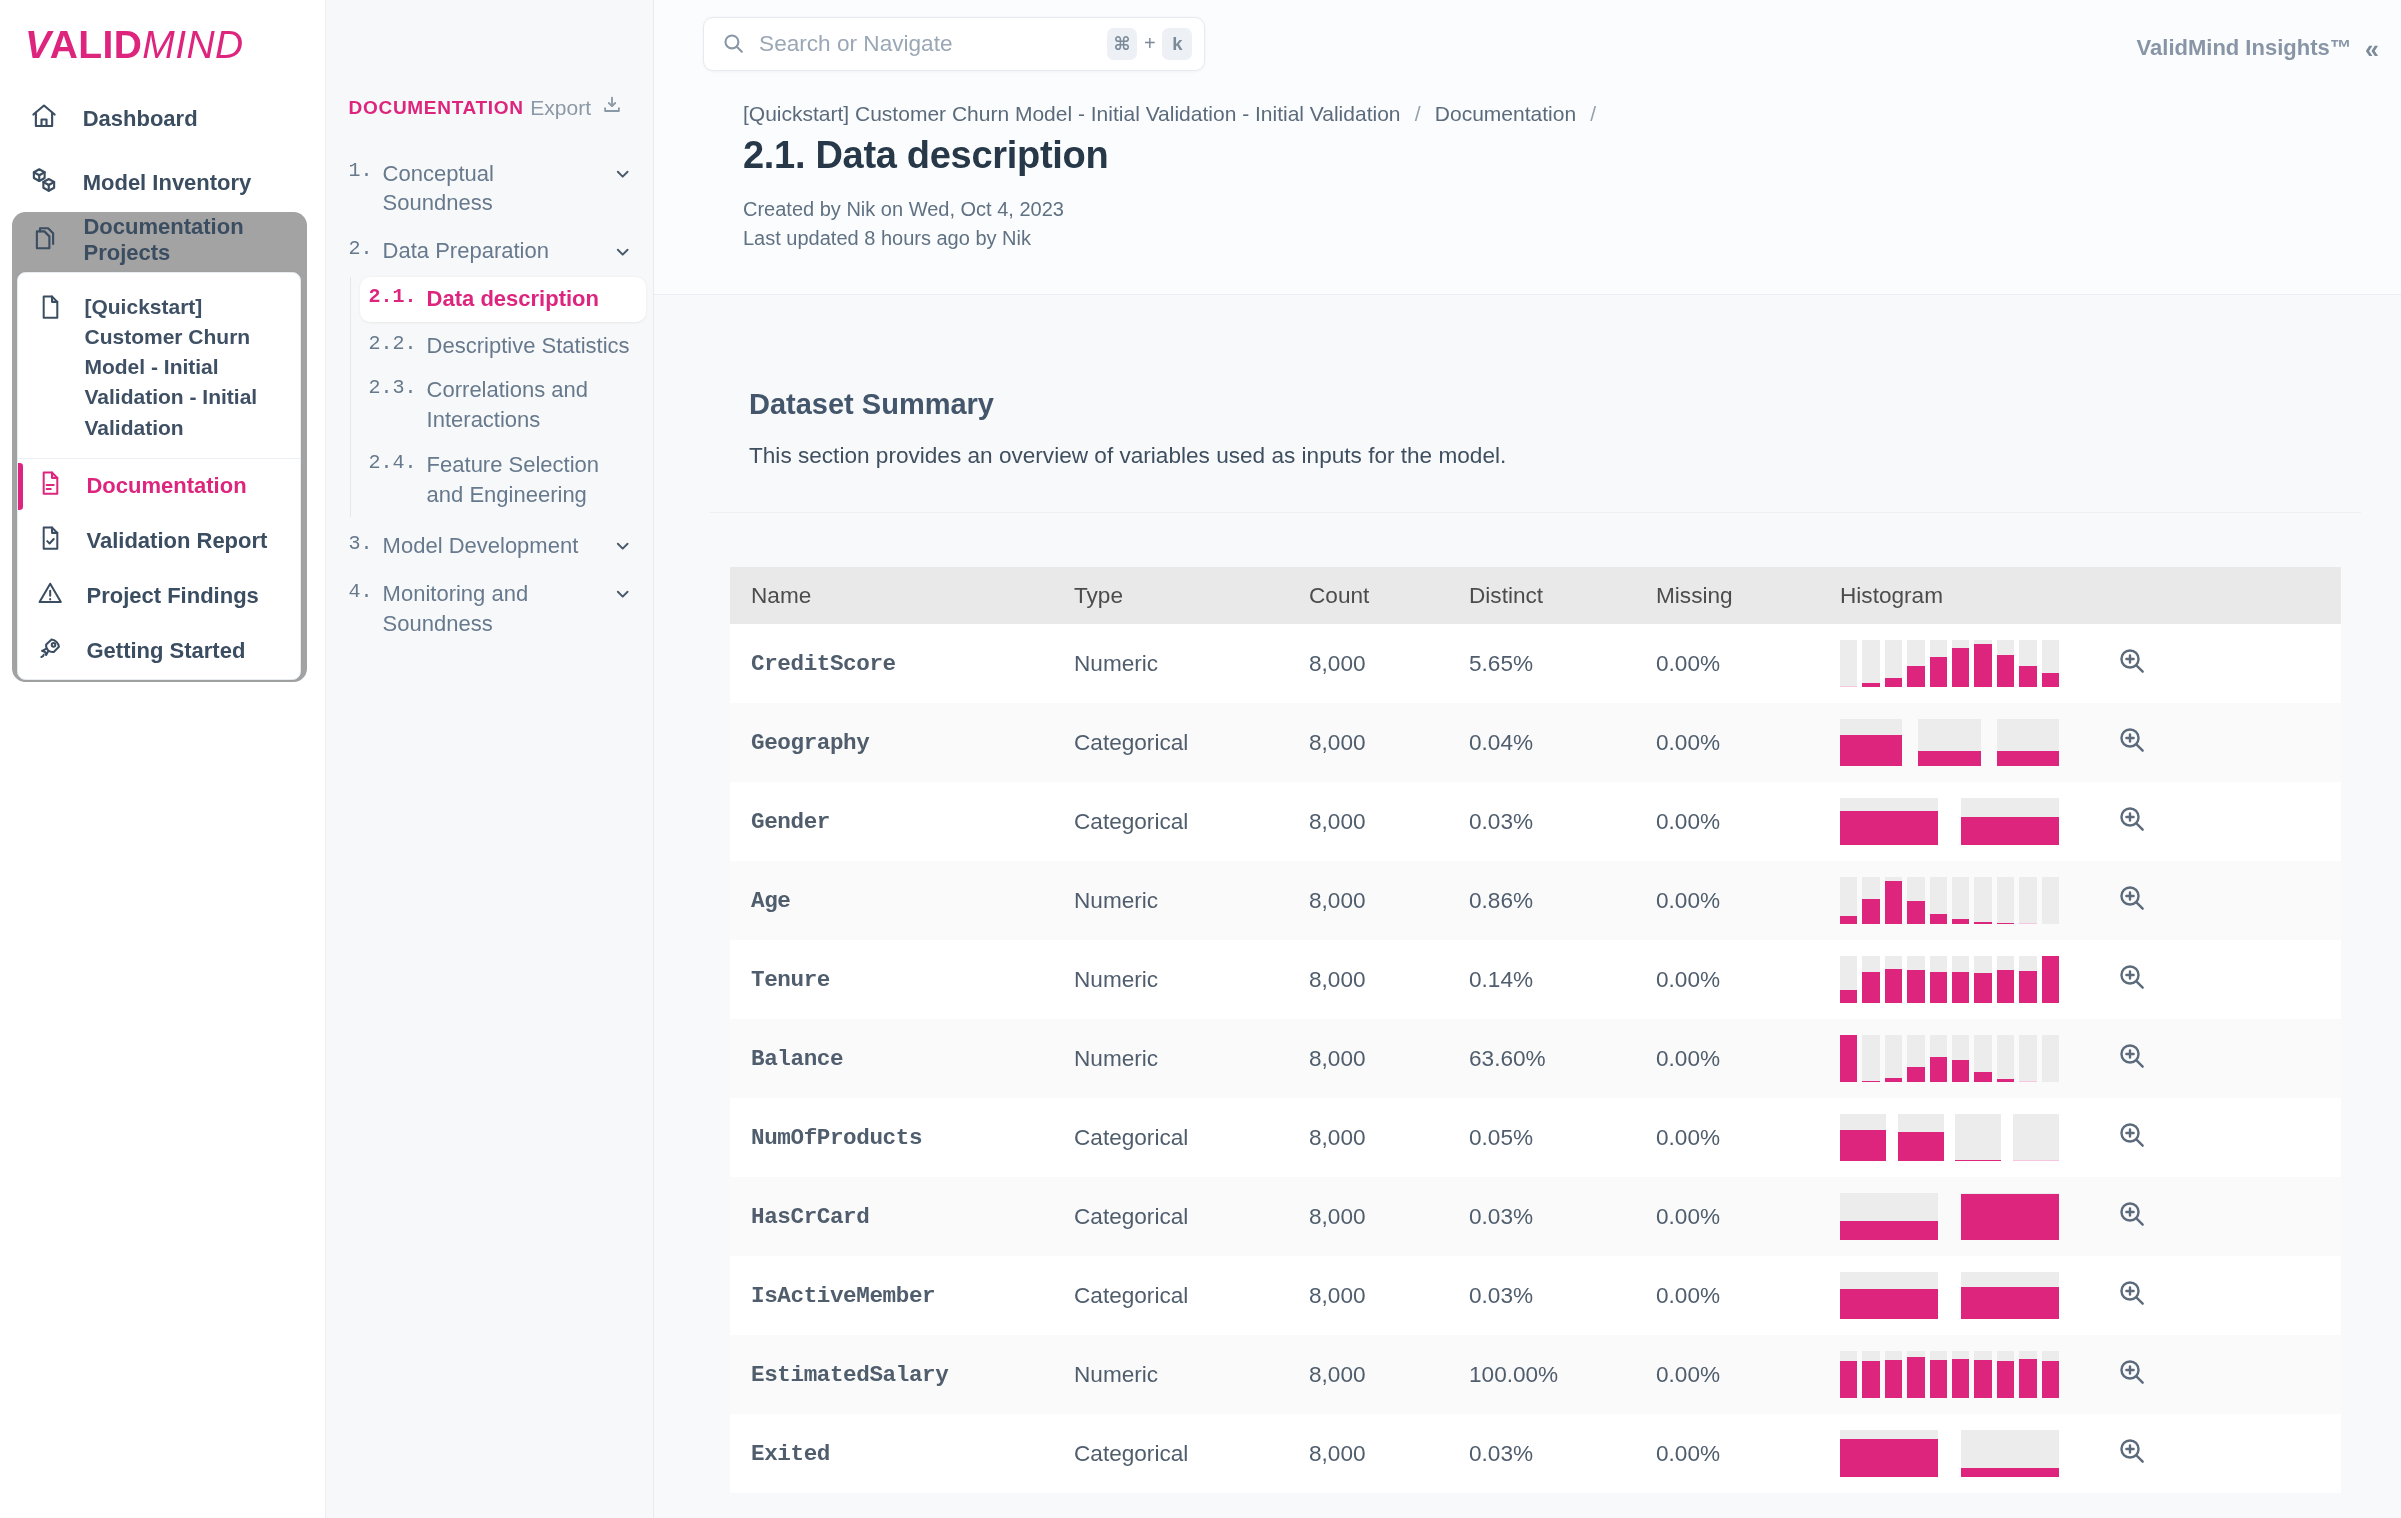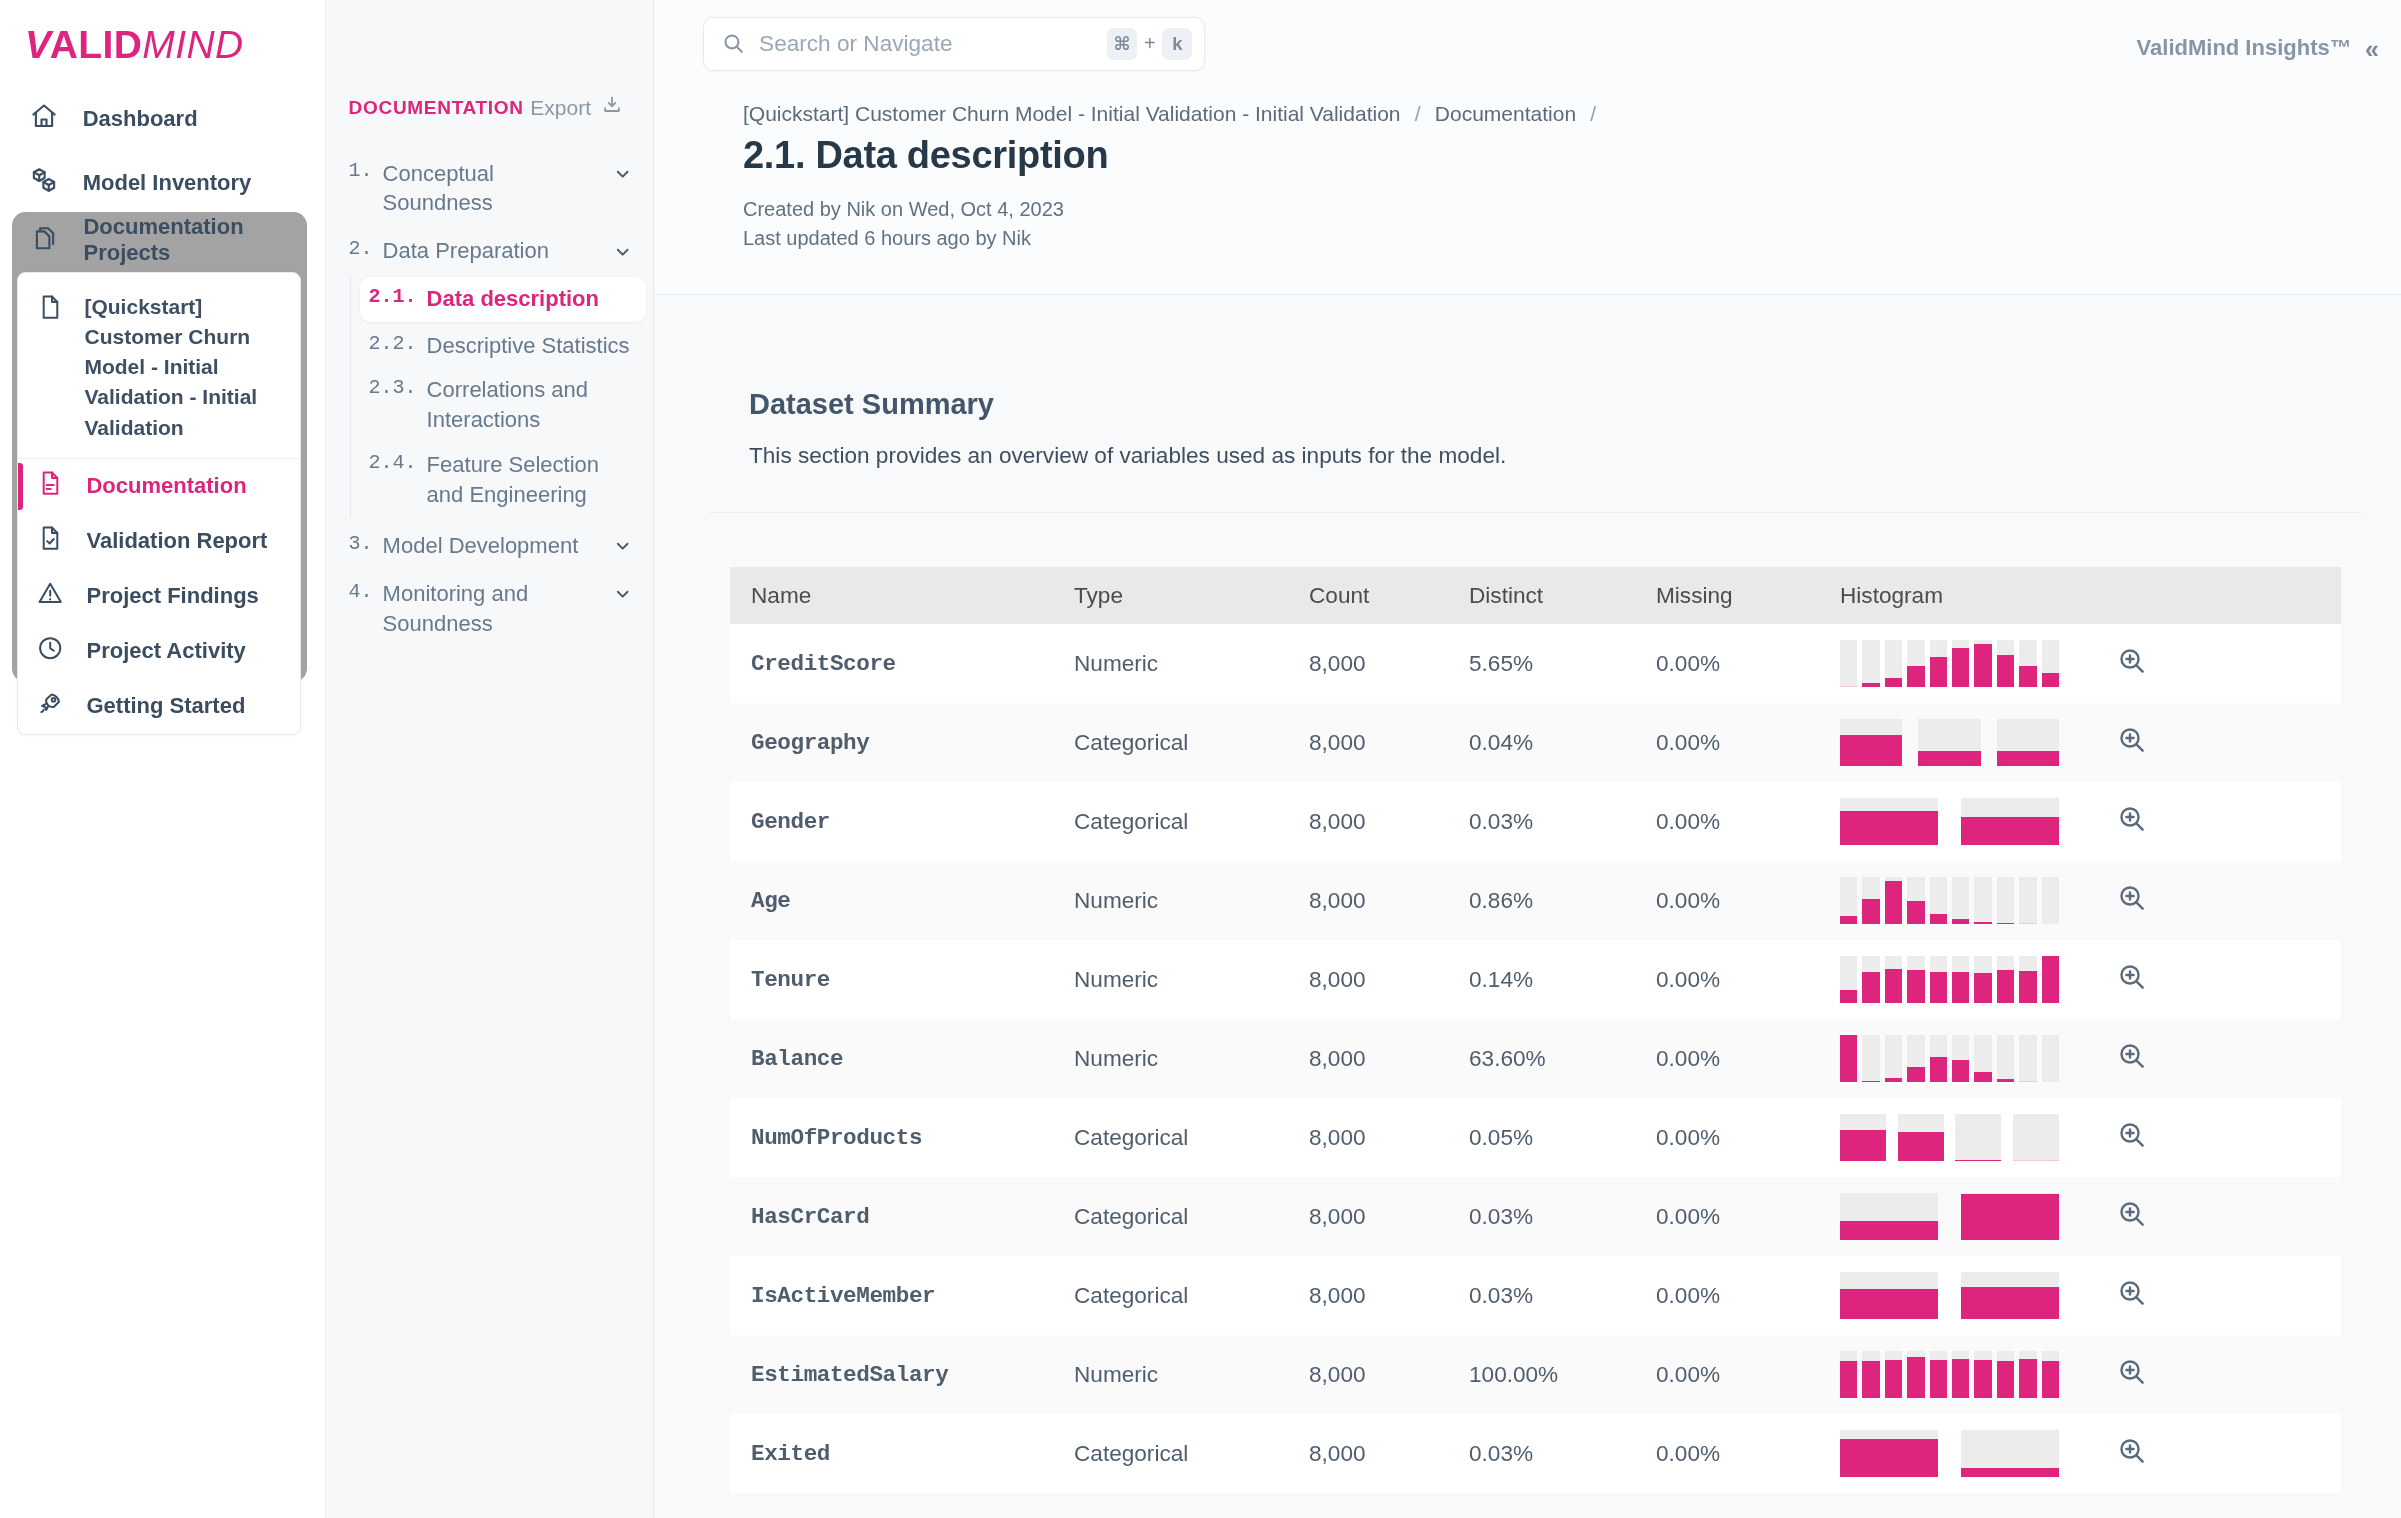--- a/index.html
+++ b/index.html
@@ -178,27 +178,20 @@
           <div class="proj-nav-item">
             <span><svg viewBox="0 0 24 24">
                 <path d="M12 4 21 19.4H3z"></path>
                 <path d="M12 10v4.2"></path>
                 <path d="M12 16.9v.4"></path>
               </svg></span>
             <span>Project Findings</span>
           </div>
           <div class="proj-nav-item">
             <span><svg viewBox="0 0 24 24">
-                <circle cx="12" cy="12" r="8.5"></circle>
-                <path d="M12 7.5V12l3 2.2"></path>
-              </svg></span>
-            <span>Project Activity</span>
-          </div>
-          <div class="proj-nav-item">
-            <span><svg viewBox="0 0 24 24">
                 <path d="M13.2 4.6c3.2.6 5.6 3 6.2 6.2l-4.4 4.4c-3.8.5-7-2.6-6.4-6.4z"></path>
                 <circle cx="14.8" cy="9.2" r="1.5"></circle>
                 <path d="M8.5 12.5l-3.4 1.8 2.6.9.9 2.6 1.8-3.4"></path>
                 <path d="M4.5 19.5c1-.2 1.8-1 2-2"></path>
               </svg></span>
             <span>Getting Started</span>
           </div>
         </div>
     </div>
   </div>
@@ -283,21 +276,21 @@
       <span class="collapse">«</span>
     </div>
     <div class="crumbs">
       <a>[Quickstart] Customer Churn Model - Initial Validation - Initial Validation</a>
       <span class="sep">/</span>
       <a>Documentation</a>
       <span class="sep">/</span>
     </div>
     <div class="page-title">2.1. Data description</div>
     <div class="meta1">Created by Nik on Wed, Oct 4, 2023</div>
-    <div class="meta2">Last updated 6 hours ago by Nik</div>
+    <div class="meta2">Last updated 8 hours ago by Nik</div>
   </div>
 
   <div class="content">
     <div class="sec-head">Dataset Summary</div>
     <div class="sec-desc">This section provides an overview of variables used as inputs for the model.</div>
     <div class="sec-divider"></div>
     <div class="dstable">
       <div class="trow head" id="table-head">
           <div>Name</div>
           <div>Type</div>

